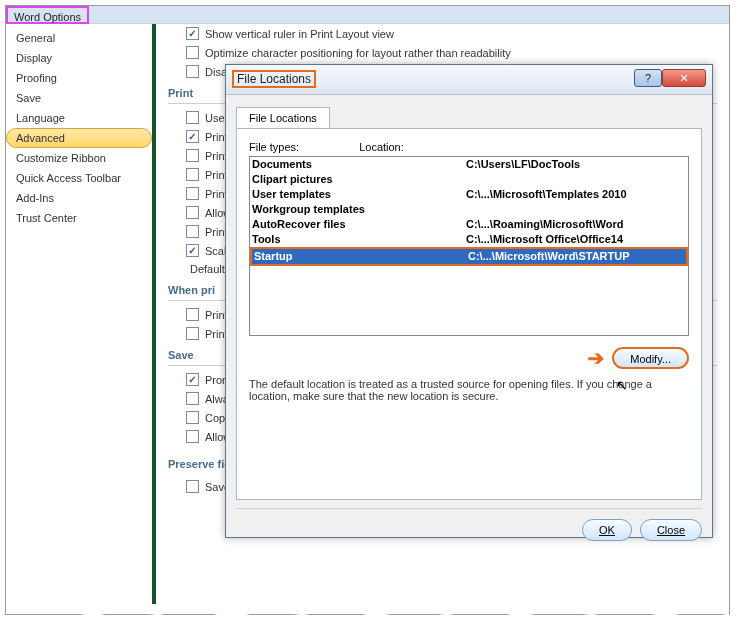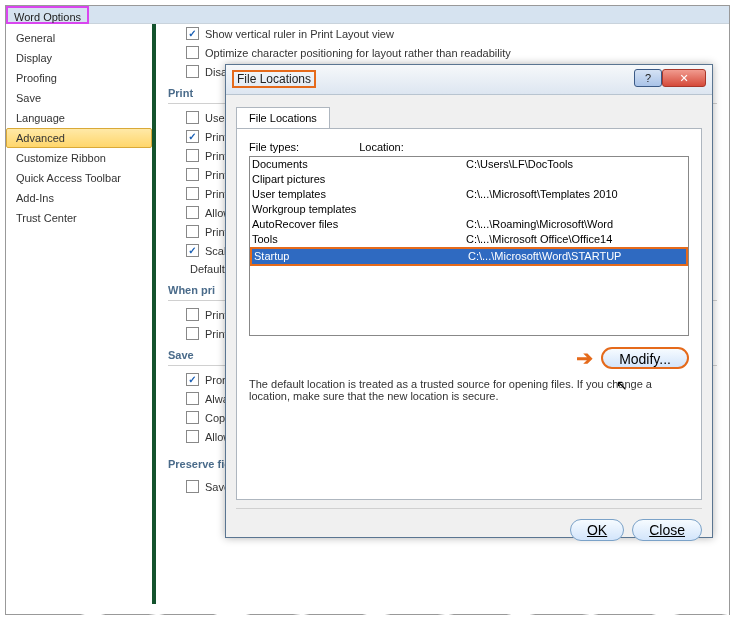--- a/index.html
+++ b/index.html
@@ -6,21 +6,21 @@
   body { margin: 0; background: #fff; width: 745px; height: 627px; position: relative; overflow: hidden; font-size: 11px; }
 
   
   .word-options { position: absolute; left: 5px; top: 5px; width: 725px; height: 610px; border: 1px solid #999; background: #fff; }
   .wo-title { height: 18px; line-height: 18px; padding: 0 6px; background: #d6e3f0; border-bottom: 1px solid #c0c8d0; border: 2px solid #d946ef; outline: none; display: inline-block; font-size: 11px; color: #222; }
   .wo-strip { position: absolute; left:0; top:0; right:0; height:18px; background:#d6e3f0; border-bottom:1px solid #c9d3dc; }
   .wo-body { position:absolute; left:0; top:18px; bottom:0; right:0; display:flex; }
   .wo-sidebar { width:150px; background:#fff; border-right:4px solid #14532d; padding:4px 0; }
   .wo-content { flex:1; position:relative; background:#fff; padding:0 12px; overflow:hidden; }
   .side-item { padding:4px 10px; font-size:11px; color:#333; cursor:default; }
-  .side-item.selected { background: linear-gradient(#ffe9a7,#ffd66b); border:1px solid #d9a938; border-radius:2px; padding:3px 9px; }
+  .side-item.selected { background: linear-gradient(#ffe9a7,#ffd66b); border:1px solid #d9a938; border-radius:10px; padding:3px 9px; }
   .check-row { display:flex; align-items:center; gap:6px; padding:3px 18px; font-size:11px; color:#333; white-space:nowrap; }
   .checkbox { width:13px; height:13px; border:1px solid #888; background:#fff; display:inline-flex; align-items:center; justify-content:center; }
   .checkbox.checked { color:#1a5fb4; font-weight:bold; }
   .checkbox.checked::after { content:"✓"; font-size:10px; line-height:10px; color:#1a5fb4; }
   .section { font-weight:bold; font-size:11px; color:#4a6b8a; padding:6px 0 4px 0; border-bottom:1px solid #d0d0d0; margin-bottom:4px; }
   .combo { display:flex; border:1px solid #888; height:19px; width:258px; align-items:center; }
   .combo .lab { flex:1; padding:0 4px; font-size:11px; display:flex; align-items:center; gap:4px; }
   .combo .arrow { width:18px; border-left:1px solid #888; display:flex; align-items:center; justify-content:center; font-size:9px; background:#eee; height:100%; }
   .combo .icon { width:12px; height:12px; background:#5b87c0; display:inline-flex; align-items:center; justify-content:center; color:#fff; font-size:9px; }
 
@@ -29,28 +29,28 @@
   .dlg-strip { height:30px; background:linear-gradient(#f6f8fa,#dde6f1); border-bottom:1px solid #b8c4d0; position:relative; }
   .dlg-title { position:absolute; left:6px; top:5px; font-size:12px; color:#222; padding:0 3px; border:2px solid #e56a1b; }
   .dlg-sys { position:absolute; right:6px; top:4px; display:flex; gap:0; }
   .sysbtn { width:28px; height:18px; border:1px solid #3b5a86; border-radius:3px; background:linear-gradient(#d5e2f4,#a9c3e8); display:flex; align-items:center; justify-content:center; font-size:11px; color:#222; }
   .sysbtn.close { background:linear-gradient(#f19b8f,#d54a3a); border-color:#a8372a; color:#fff; width:44px; }
   .dlg-body { position:absolute; left:10px; top:42px; right:10px; bottom:10px; }
   .tabhdr { display:flex; }
   .tab { border:1px solid #aeb6bf; border-bottom:none; background:#fff; padding:4px 12px; font-size:11px; }
   .tabpage { border:1px solid #aeb6bf; background:#fff; height:372px; padding:12px; position:relative; }
   .listhead { display:flex; justify-content:flex-end; font-size:11px; margin-bottom:3px; }
-  .listbox { border:1px solid #888; height:180px; background:#fff; font-size:11px; overflow:hidden; }
+  .listbox { border:1px solid #888; height:180px; background:#fff; font-size:11px; overflow:hidden;font-weight:bold; }
   .lrow { display:flex; padding:0 2px; line-height:15px; }
   .lrow .c1 { width:168px; }
   .lrow .c2 { flex:1;margin-left:46px; }
   .lrow.selected { background:#2f6ac1; color:#fff; border:2px solid #e56a1b; }
   .modify-row { display:flex; justify-content:flex-end; padding:10px 0 6px 0; align-items:center; gap:8px; }
   .arrow-ptr { color:#e56a1b; font-size:20px; font-weight:bold; }
-  .btn { border:1px solid #7ba2c8; background:linear-gradient(#f6fbff,#d3e5fb); padding:2px 16px; font-size:14px; border-radius:11px; height:22px; line-height:16px; }
+  .btn { border:1px solid #7ba2c8; background:linear-gradient(#f6fbff,#d3e5fb); padding:2px 16px; font-size:11px; border-radius:11px; height:22px; line-height:16px; }
   .btn.modify-hi { border:2px solid #e56a1b; }
   .hint { font-size:11px; color:#333; padding:2px 0; }
   .dlg-buttons { display:flex; justify-content:flex-end; gap:8px; margin-top:10px;text-decoration:underline; }
   .sepline { height:1px; background:#d0d0d0; margin:8px 0; }
 
   
   .torn-right { position:absolute; right:-6px; top:0; bottom:0; width:16px; background:#fff; filter:drop-shadow(2px 0 3px rgba(0,0,0,.25)); clip-path: polygon(0 0,60% 2%,40% 5%,80% 8%,30% 12%,70% 16%,40% 20%,90% 24%,30% 28%,80% 32%,40% 36%,70% 40%,30% 45%,90% 49%,40% 53%,70% 58%,30% 63%,80% 68%,50% 73%,90% 78%,30% 83%,70% 88%,40% 93%,80% 97%,0 100%); }
   .torn-bottom { position:absolute; left:0; right:0; bottom:-6px; height:16px; background:#fff; filter:drop-shadow(0 2px 3px rgba(0,0,0,.25)); clip-path: polygon(0 0,3% 60%,7% 30%,12% 80%,16% 40%,21% 70%,26% 30%,31% 90%,36% 40%,41% 70%,46% 30%,51% 80%,56% 40%,61% 70%,66% 30%,71% 80%,76% 40%,81% 70%,86% 30%,91% 80%,96% 40%,100% 70%,100% 0);} 
   .cursor { position:absolute; font-size:14px; pointer-events:none; }
 </style>

